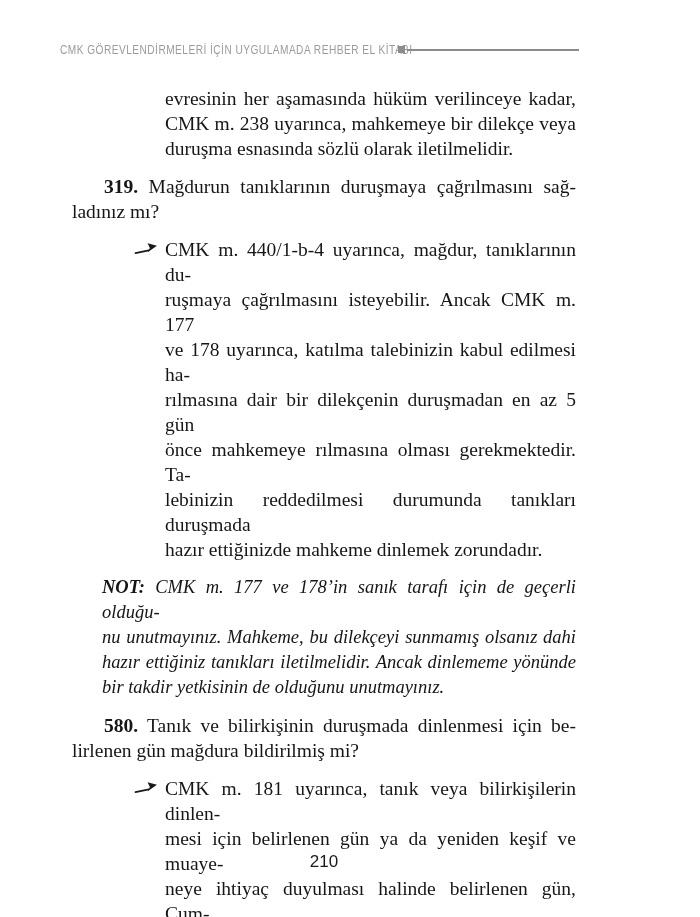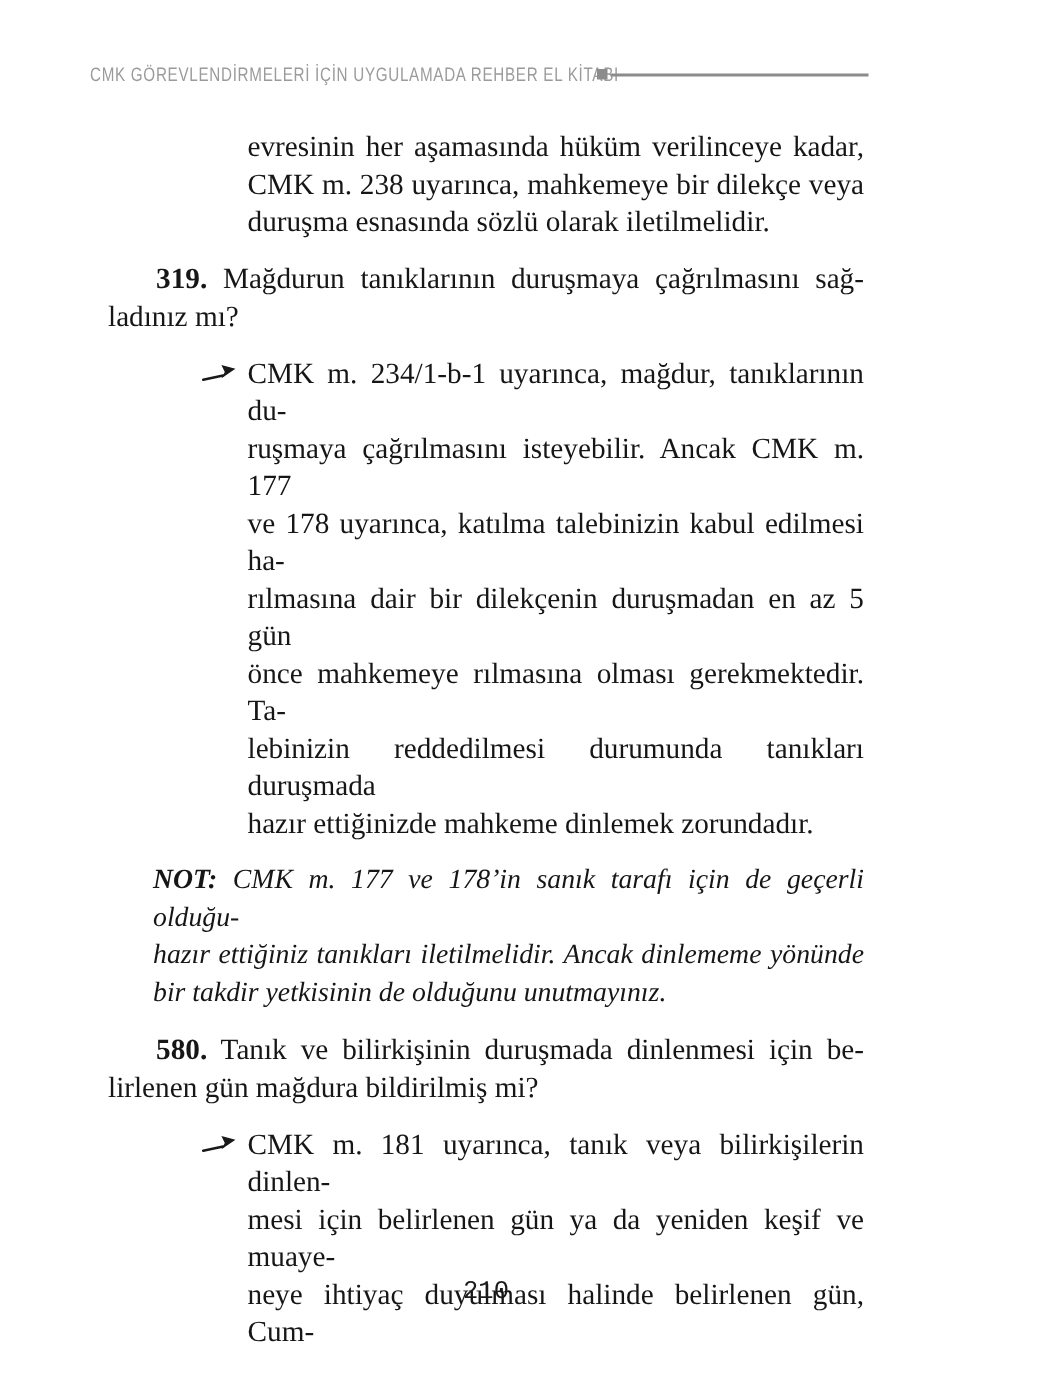--- a/index.html
+++ b/index.html
@@ -64,21 +64,21 @@
   .arrow-bullet {
     position: absolute; left: -31px; top: 5px; width: 24px; height: 13px;
   }
   .arrow-bullet svg { display: block; }
 
   
   .page-number {
     position: absolute; left: 72px; top: 852px; width: 504px;
     text-align: center;
     font-size: 17px; color: #1a1a1a;
-    font-family: Liberation Mono, monospace;
+    font-family: Liberation Sans, sans-serif;
   }
 </style>
 </head>
 <body>
 
 <div class="page">
 
   <div class="header">
     <span class="header-title">CMK GÖREVLENDİRMELERİ İÇİN UYGULAMADA REHBER EL KİTABI</span>
     <span class="header-rule">
@@ -99,30 +99,31 @@
       </div>
       <div class="block bullet">
         <span class="arrow-bullet">
           <svg width="24" height="13" viewBox="0 0 24 13" xmlns="http://www.w3.org/2000/svg">
             <g transform="rotate(-7 12 6.5)">
               <path d="M1 9.8 L14.5 8.7" stroke="#191919" stroke-width="1.7" fill="none" stroke-linecap="round"></path>
               <path d="M23.2 5.2 L13.2 10.4 L15.9 6.4 L14.2 1.6 Z" fill="#191919"></path>
             </g>
           </svg>
         </span>
-        <div class="line">CMK m. 234/1-b-1 uyarınca, mağdur, tanıklarının du-</div>
+        <div class="line">CMK m. 440/1-b-4 uyarınca, mağdur, tanıklarının du-</div>
         <div class="line">ruşmaya çağrılmasını isteyebilir. Ancak CMK m. 177</div>
         <div class="line">ve 178 uyarınca, katılma talebinizin kabul edilmesi ha-</div>
         <div class="line">rılmasına dair bir dilekçenin duruşmadan en az 5 gün</div>
         <div class="line">önce mahkemeye rılmasına olması gerekmektedir. Ta-</div>
         <div class="line">lebinizin reddedilmesi durumunda tanıkları duruşmada</div>
         <div class="line last">hazır ettiğinizde mahkeme dinlemek zorundadır.</div>
       </div>
       <div class="block note">
         <div class="line"><span class="note-label">NOT:</span> CMK m. 177 ve 178’in sanık tarafı için de geçerli olduğu-</div>
+        <div class="line">nu unutmayınız. Mahkeme, bu dilekçeyi sunmamış olsanız dahi</div>
         <div class="line">hazır ettiğiniz tanıkları iletilmelidir. Ancak dinlememe yönünde</div>
         <div class="line last">bir takdir yetkisinin de olduğunu unutmayınız.</div>
       </div>
       <div class="block numbered">
         <div class="line first-numbered"><span class="item-number">580.</span> Tanık ve bilirkişinin duruşmada dinlenmesi için be-</div>
         <div class="line last">lirlenen gün mağdura bildirilmiş mi?</div>
       </div>
       <div class="block bullet">
         <span class="arrow-bullet">
           <svg width="24" height="13" viewBox="0 0 24 13" xmlns="http://www.w3.org/2000/svg">

